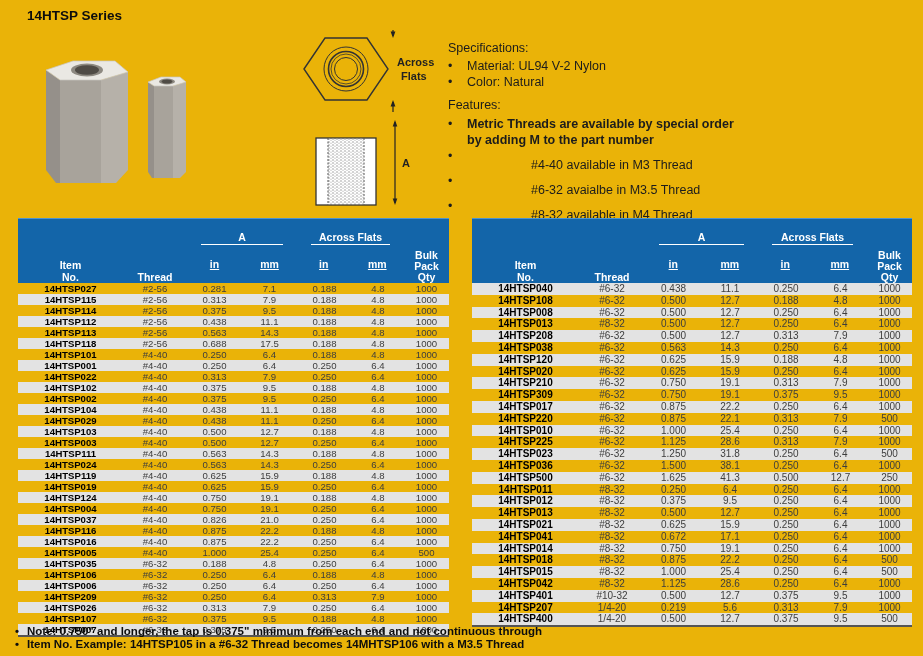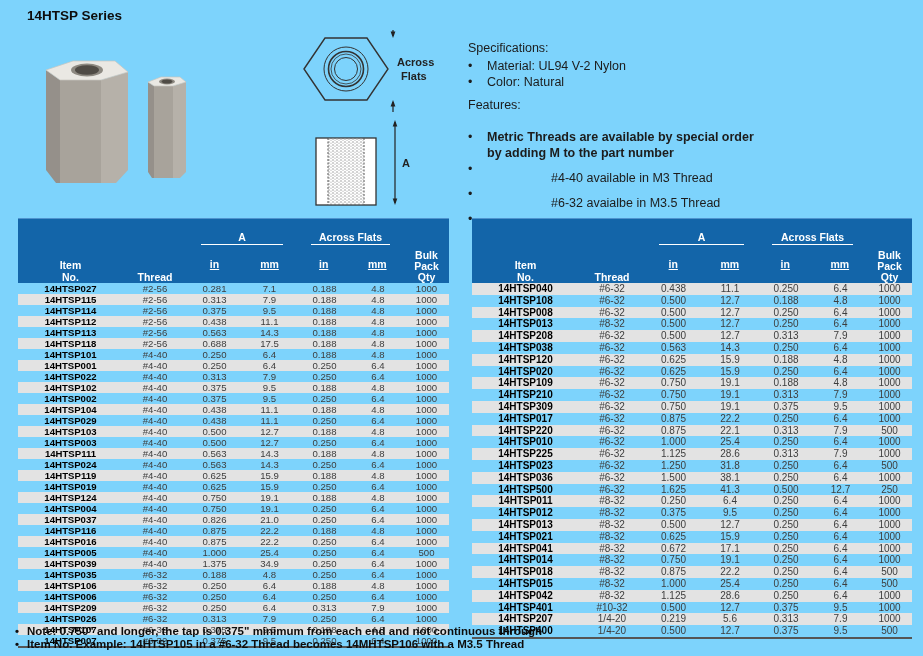--- a/index.html
+++ b/index.html
@@ -1,24 +1,24 @@
 <!DOCTYPE html>
 <html><head>
 <meta charset="utf-8">
 <style>
   html,body{margin:0;padding:0;background:#fff;}
-  .page{position:relative;width:923px;height:656px;background:#7dd3fc;overflow:hidden;
+  .page{position:relative;width:923px;height:656px;background:#eab308;overflow:hidden;
         font-family:"Liberation Sans", sans-serif;color:#111;}
   .page-title{position:absolute;left:27px;top:8px;font-size:13.5px;font-weight:bold;
         line-height:1.2;color:#0d0d0d;}
   .photo{position:absolute;left:28px;top:50px;}
   .diagram{position:absolute;left:296px;top:30px;}
-  .info{position:absolute;left:468px;top:40px;width:452px;font-size:12.5px;line-height:16px;color:#1c1c1c;}
+  .info{position:absolute;left:448px;top:40px;width:452px;font-size:12.5px;line-height:16px;color:#1c1c1c;}
   .info .heading{margin:0 0 2px 0;}
-  .info .features-heading{margin-top:7px;margin-bottom:16px;}
+  .info .features-heading{margin-top:7px;margin-bottom:3px;}
   .bullet-line{display:flex;}
   .bullet{width:19px;flex:0 0 19px;}
   .txt{flex:1;}
   .pre{white-space:pre-line;font-weight:bold;}
   .indent{padding-left:64px;margin-top:9px;}
   .parts-table{position:absolute;top:218px;border-collapse:collapse;table-layout:fixed;
         border-bottom:2px solid #555;}
   .table-left{left:18px;width:431px;}
   .table-right{left:472px;width:440px;}
   .parts-table thead th{background:#1365a9;color:#fff;font-weight:bold;font-size:10.5px;
@@ -382,29 +382,20 @@
         <tr>
           <td>14HTSP005</td>
           <td>#4-40</td>
           <td>1.000</td>
           <td>25.4</td>
           <td>0.250</td>
           <td>6.4</td>
           <td>500</td>
         </tr>
         <tr>
-          <td>14HTSP039</td>
-          <td>#4-40</td>
-          <td>1.375</td>
-          <td>34.9</td>
-          <td>0.250</td>
-          <td>6.4</td>
-          <td>1000</td>
-        </tr>
-        <tr>
           <td>14HTSP035</td>
           <td>#6-32</td>
           <td>0.188</td>
           <td>4.8</td>
           <td>0.250</td>
           <td>6.4</td>
           <td>1000</td>
         </tr>
         <tr>
           <td>14HTSP106</td>
@@ -564,29 +555,20 @@
         <tr>
           <td>14HTSP020</td>
           <td>#6-32</td>
           <td>0.625</td>
           <td>15.9</td>
           <td>0.250</td>
           <td>6.4</td>
           <td>1000</td>
         </tr>
         <tr>
-          <td>14HTSP109</td>
-          <td>#6-32</td>
-          <td>0.750</td>
-          <td>19.1</td>
-          <td>0.188</td>
-          <td>4.8</td>
-          <td>1000</td>
-        </tr>
-        <tr>
           <td>14HTSP210</td>
           <td>#6-32</td>
           <td>0.750</td>
           <td>19.1</td>
           <td>0.313</td>
           <td>7.9</td>
           <td>1000</td>
         </tr>
         <tr>
           <td>14HTSP309</td>

